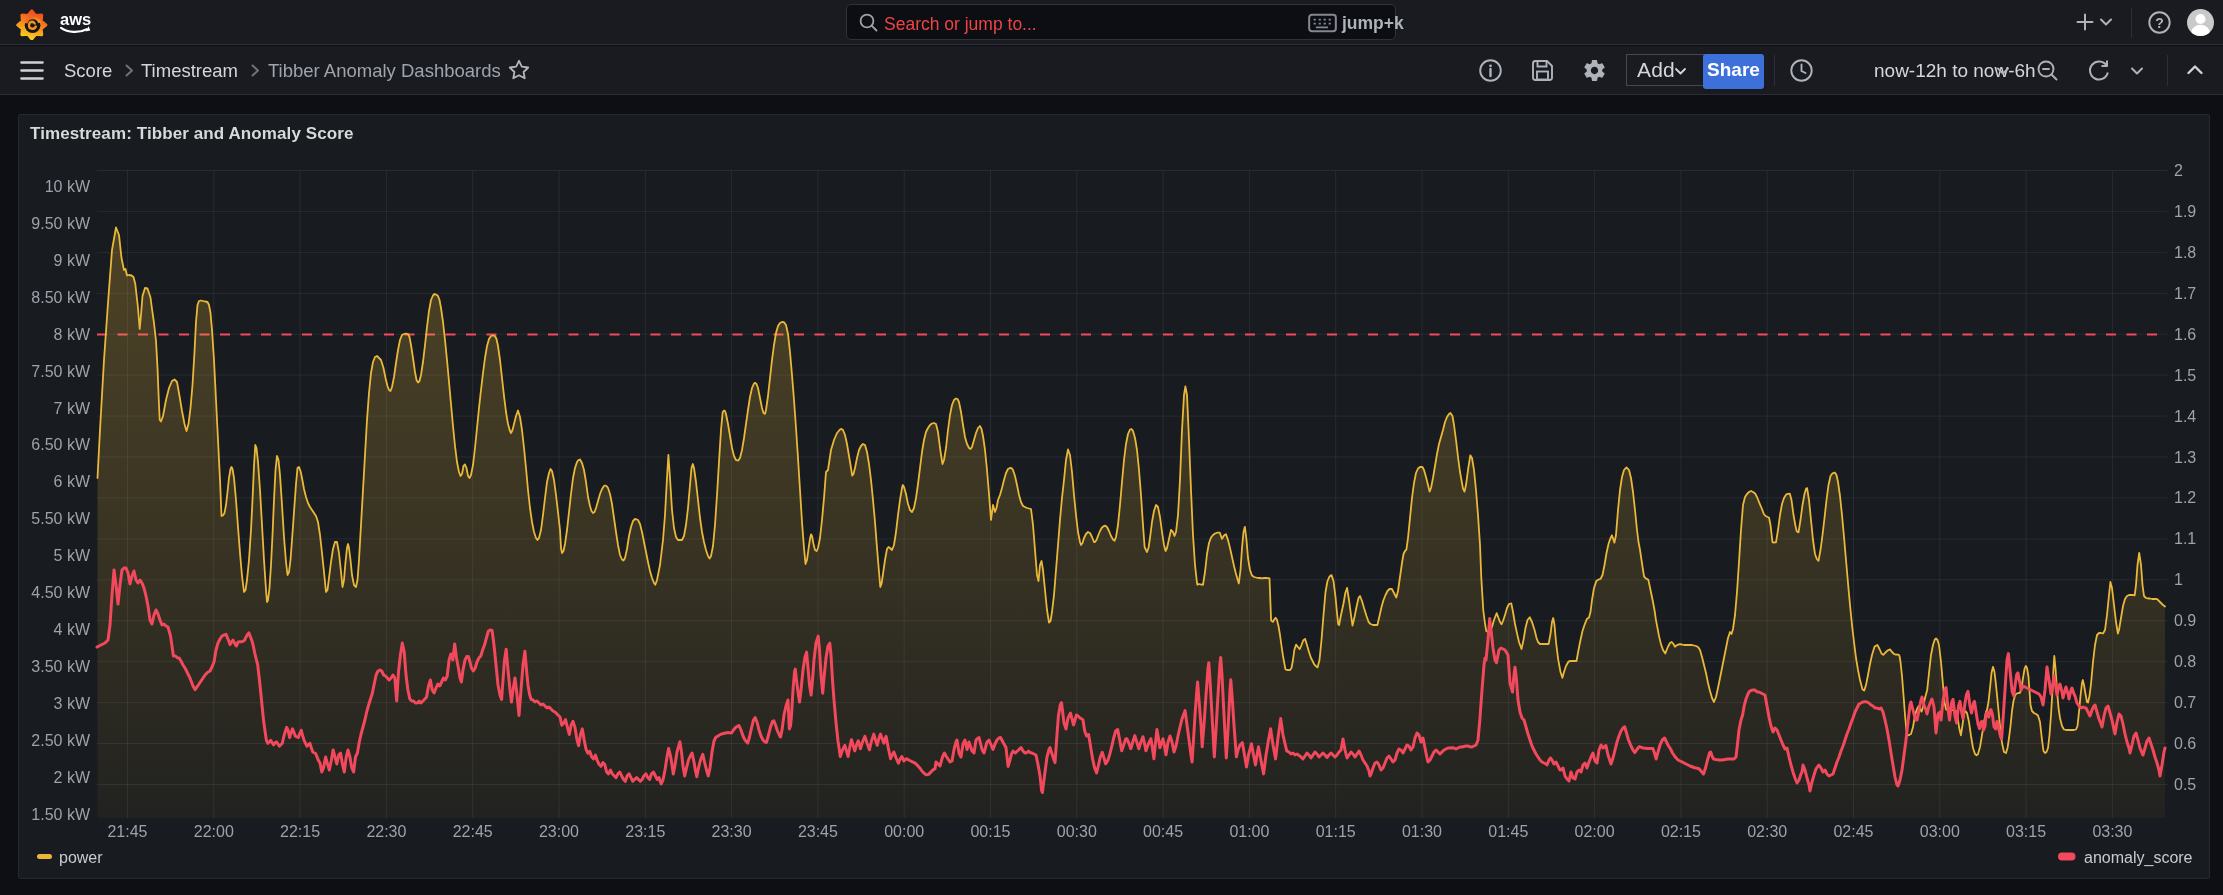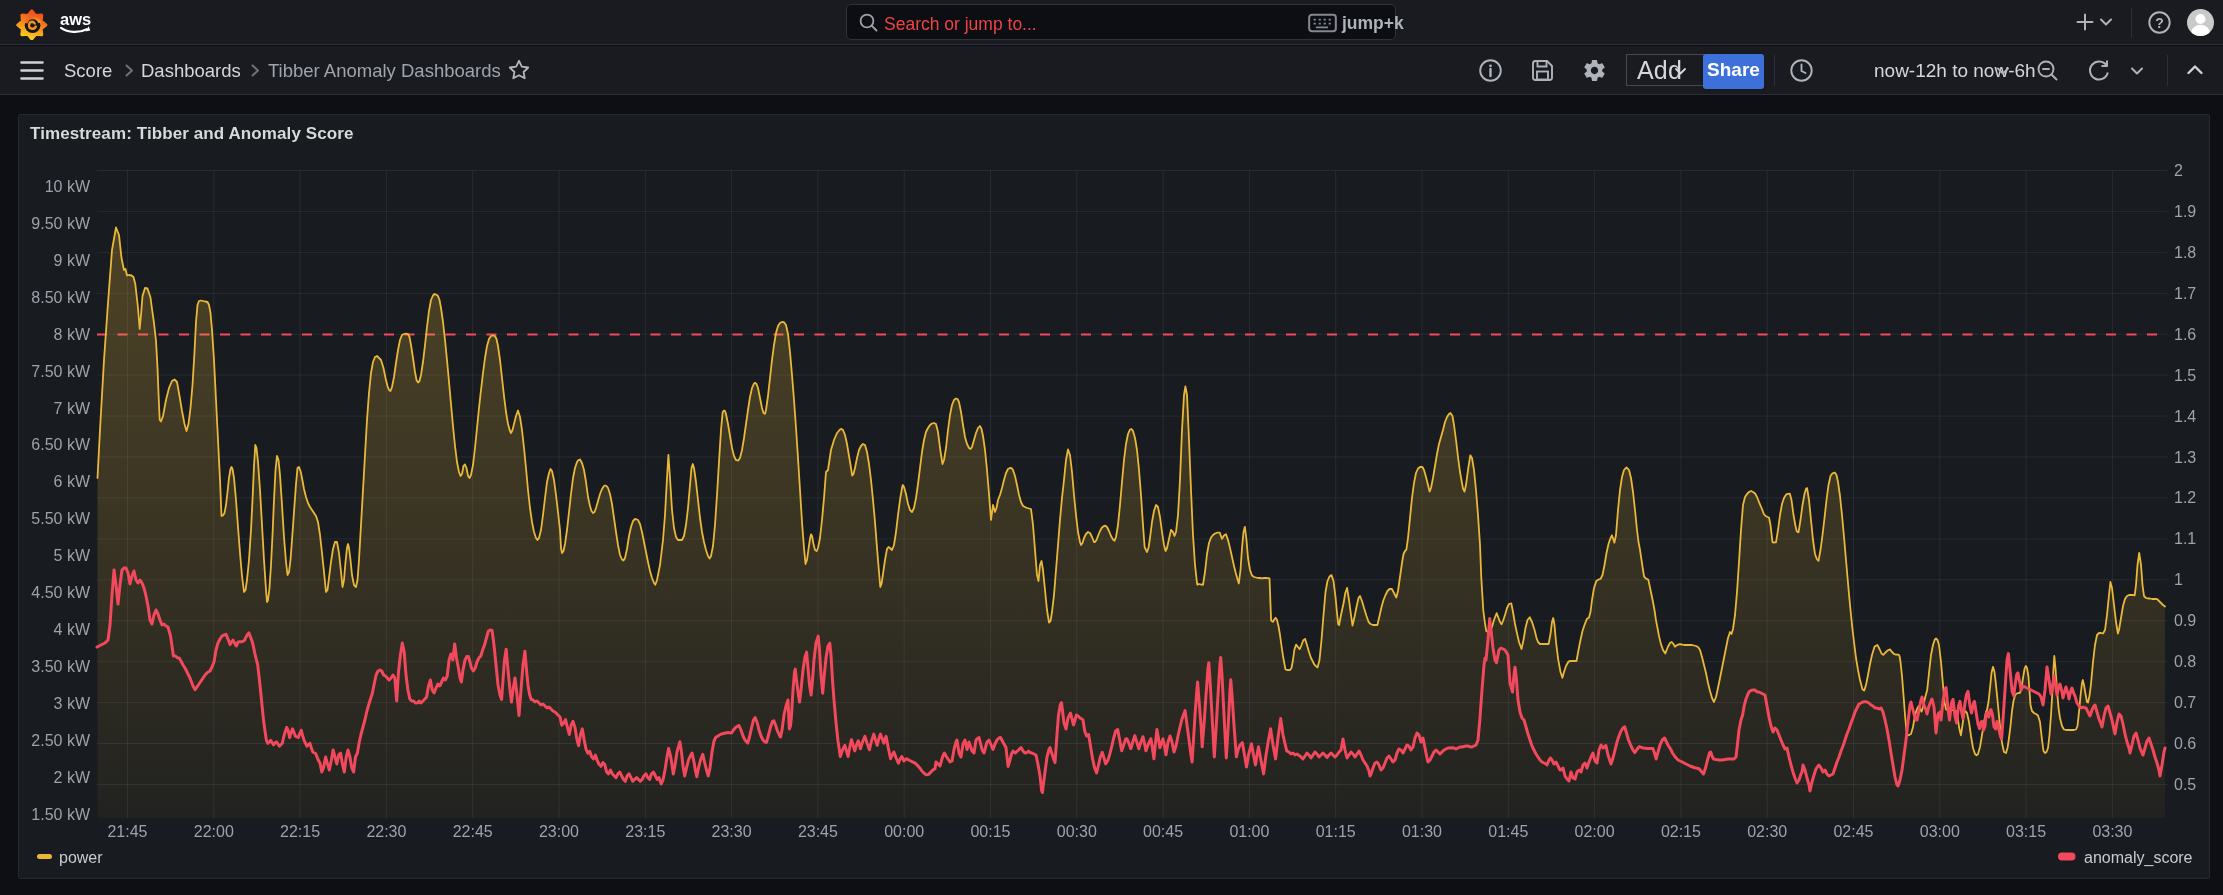--- a/index.html
+++ b/index.html
@@ -11,21 +11,21 @@
 .panel { position:absolute; left:18px; top:114px; width:2192px; height:765px;
   background:#181b1f; border:1px solid #26282e; border-radius:2px; }
 .abs { position:absolute; }
 .ptitle { position:absolute; left:30px; top:124px; font-size:17px; font-weight:700;
   color:#d8d9da; letter-spacing:0.1px; }
 .crumb { font-size:18.5px; color:#d4d6db; }
 .crumbdim { font-size:18.5px; color:#9fa3ab; }
 .searchbox { position:absolute; left:846px; top:4px; width:550px; height:36px;
   background:#0d0e13; border:1px solid #303238; border-radius:5px; }
 .btn-add { position:absolute; left:1626px; top:54px; width:84px; height:32px;
-  border:1px solid #45484f; border-radius:0; color:#d4d6db; font-size:25px;
+  border:1px solid #45484f; border-radius:0; color:#d4d6db; font-size:21px;
   text-align:left; padding-left:10px; line-height:30px; letter-spacing:0.2px; }
 .btn-share { position:absolute; left:1703px; top:54px; width:61px; height:35px;
   background:#3d71d9; border-radius:3px; color:#ffffff; font-size:19px; font-weight:700;
   text-align:center; line-height:32px; }
 .vdiv { position:absolute; width:1px; background:#2c2f35; }
 </style></head>
 <body>
 <div class="row1"></div>
 <div class="row2"></div>
 <div class="panel"></div>
@@ -91,21 +91,21 @@
  </g>
 </svg>
 
 <svg class="abs" style="left:20px;top:60px" width="24" height="21" viewBox="0 0 24 21">
  <path d="M1.5 2.5H22.5 M1.5 10.5H22.5 M1.5 18.5H22.5" stroke="#d0d2d7" stroke-width="2.6" stroke-linecap="round"></path>
 </svg>
 <div class="abs crumb" style="left:64px;top:60px">Score</div>
 <svg class="abs" style="left:122px;top:63px" width="14" height="15" viewBox="0 0 14 15">
  <path d="M4.5 2.5 L10 7.5 L4.5 12.5" fill="none" stroke="#6e7379" stroke-width="2" stroke-linecap="round" stroke-linejoin="round"></path>
 </svg>
-<div class="abs crumb" style="left:141px;top:60px">Dashboards</div>
+<div class="abs crumb" style="left:141px;top:60px">Timestream</div>
 <svg class="abs" style="left:248px;top:63px" width="14" height="15" viewBox="0 0 14 15">
  <path d="M4.5 2.5 L10 7.5 L4.5 12.5" fill="none" stroke="#6e7379" stroke-width="2" stroke-linecap="round" stroke-linejoin="round"></path>
 </svg>
 <div class="abs crumbdim" style="left:268px;top:60px">Tibber Anomaly Dashboards</div>
 <svg class="abs" style="left:508px;top:59px" width="22" height="22" viewBox="0 0 22 22">
  <path d="M11 1.8 L13.8 7.6 L20.2 8.5 L15.6 13 L16.7 19.3 L11 16.3 L5.3 19.3 L6.4 13 L1.8 8.5 L8.2 7.6 Z" fill="none" stroke="#b3b6bd" stroke-width="1.8" stroke-linejoin="round"></path>
 </svg>
 
 <svg class="abs" style="left:1478px;top:58px" width="25" height="25" viewBox="0 0 25 25">
  <circle cx="12.5" cy="12.5" r="10.3" fill="none" stroke="#aeb2ba" stroke-width="1.9"></circle>

